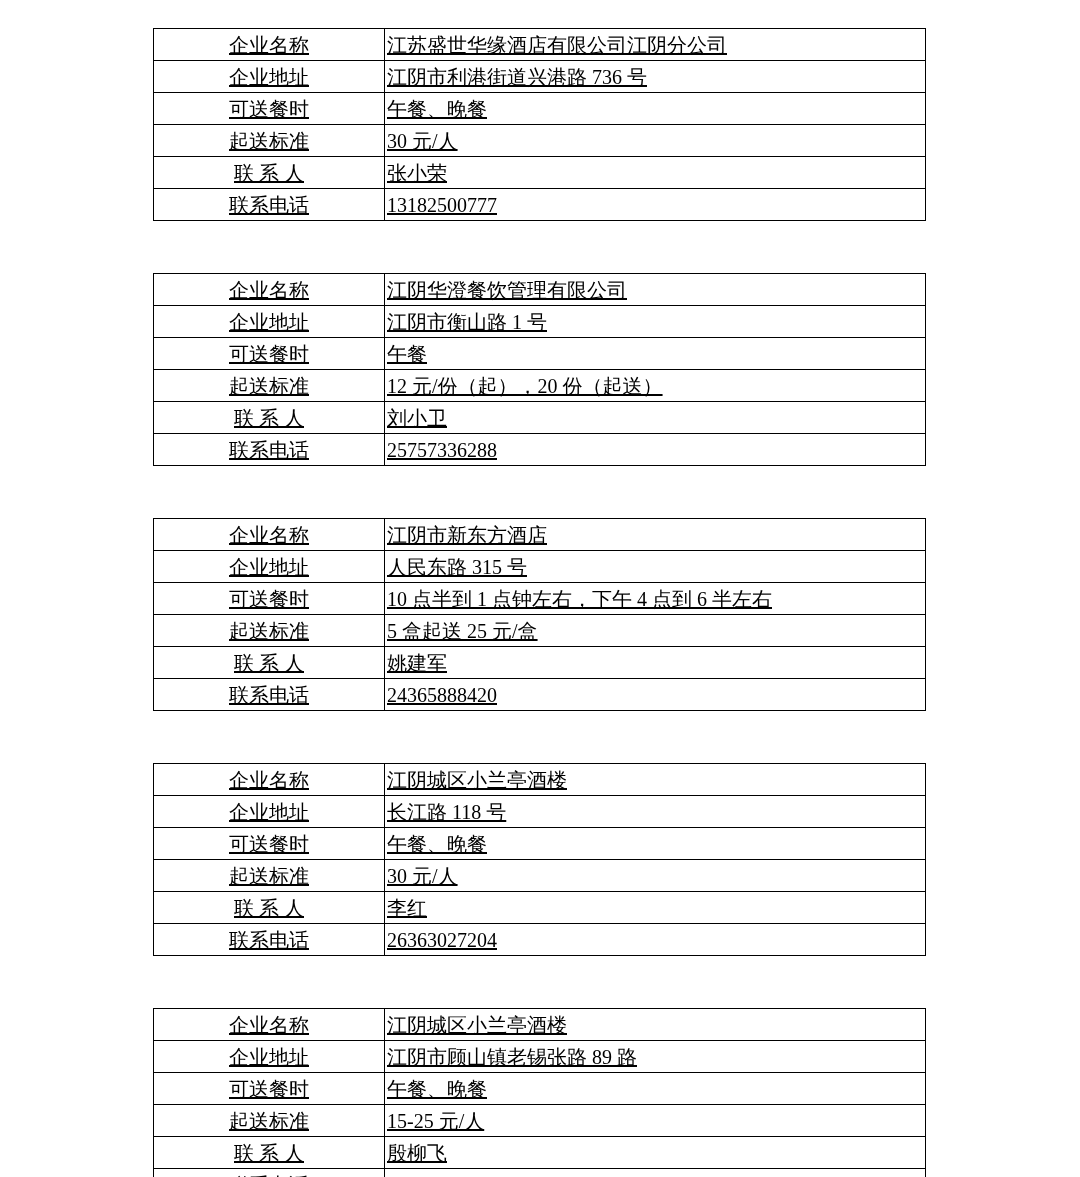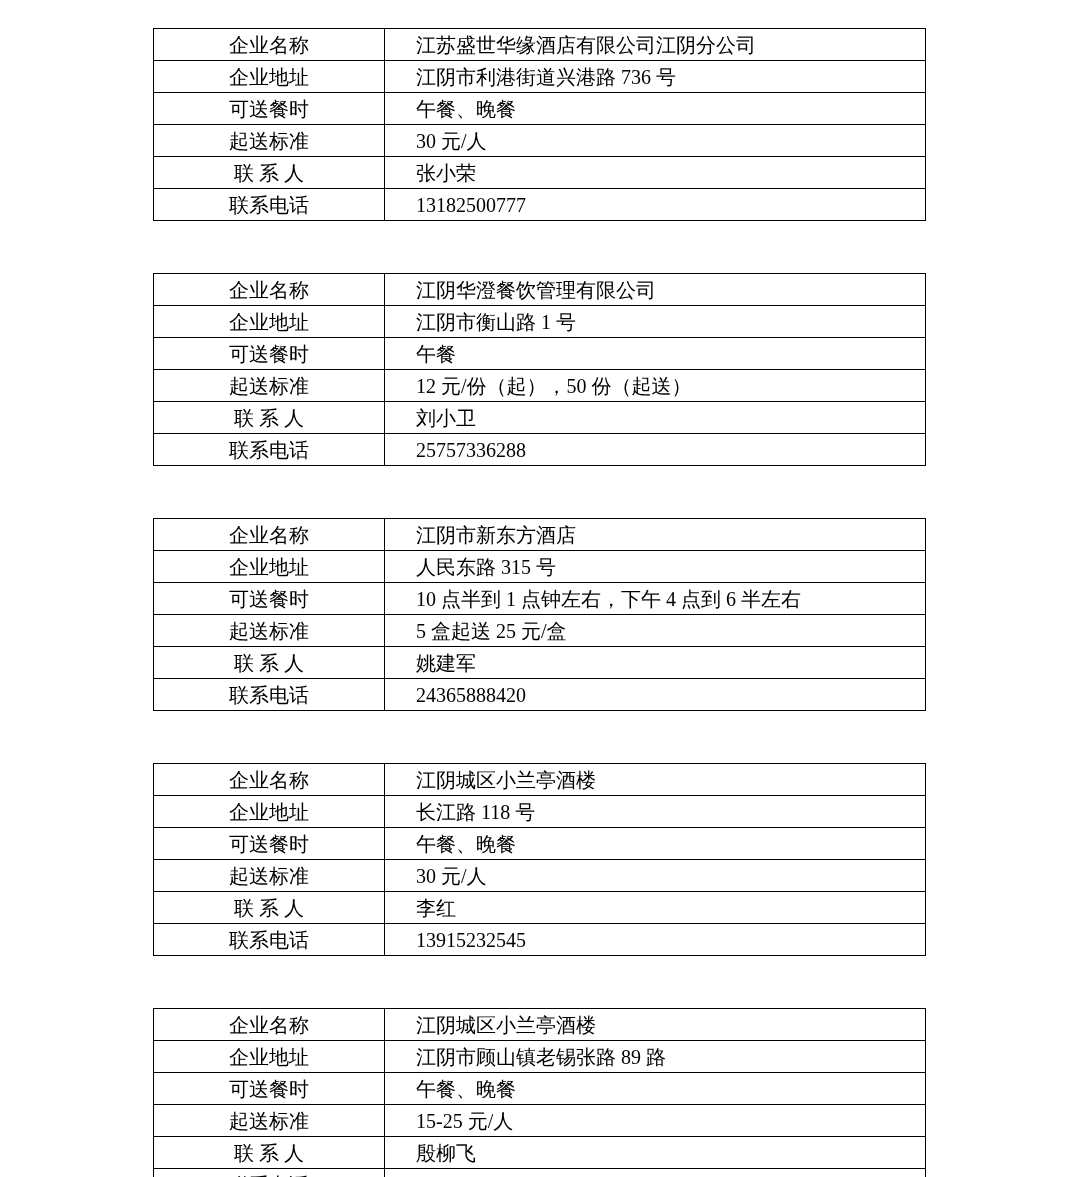--- a/index.html
+++ b/index.html
@@ -25,27 +25,28 @@
     margin-bottom: 52px;
   }
   table.info-table td {
     border: 1px solid #000000;
     height: 29px;
     font-size: 20px;
     line-height: 1.1;
     vertical-align: middle;
     overflow: hidden;
     white-space: nowrap;
+    text-decoration: underline;
   }
   td.label-cell {
     width: 228px;
     text-align: center;
   }
   td.value-cell {
-    padding-left: 31px;
+    padding-left: 2px;
   }
 </style>
 </head>
 <body>
 
 <div class="page">
 
   <table class="info-table">
     <tbody>
       <tr>
@@ -84,21 +85,21 @@
       <tr>
         <td class="label-cell">企业地址</td>
         <td class="value-cell">江阴市衡山路 1 号</td>
       </tr>
       <tr>
         <td class="label-cell">可送餐时</td>
         <td class="value-cell">午餐</td>
       </tr>
       <tr>
         <td class="label-cell">起送标准</td>
-        <td class="value-cell">12 元/份（起），50 份（起送）</td>
+        <td class="value-cell">12 元/份（起），20 份（起送）</td>
       </tr>
       <tr>
         <td class="label-cell">联 系 人</td>
         <td class="value-cell">刘小卫</td>
       </tr>
       <tr>
         <td class="label-cell">联系电话</td>
         <td class="value-cell">25757336288</td>
       </tr>
     </tbody>
@@ -150,21 +151,21 @@
       <tr>
         <td class="label-cell">起送标准</td>
         <td class="value-cell">30 元/人</td>
       </tr>
       <tr>
         <td class="label-cell">联 系 人</td>
         <td class="value-cell">李红</td>
       </tr>
       <tr>
         <td class="label-cell">联系电话</td>
-        <td class="value-cell">13915232545</td>
+        <td class="value-cell">26363027204</td>
       </tr>
     </tbody>
   </table>
 
   <table class="info-table">
     <tbody>
       <tr>
         <td class="label-cell">企业名称</td>
         <td class="value-cell">江阴城区小兰亭酒楼</td>
       </tr>

